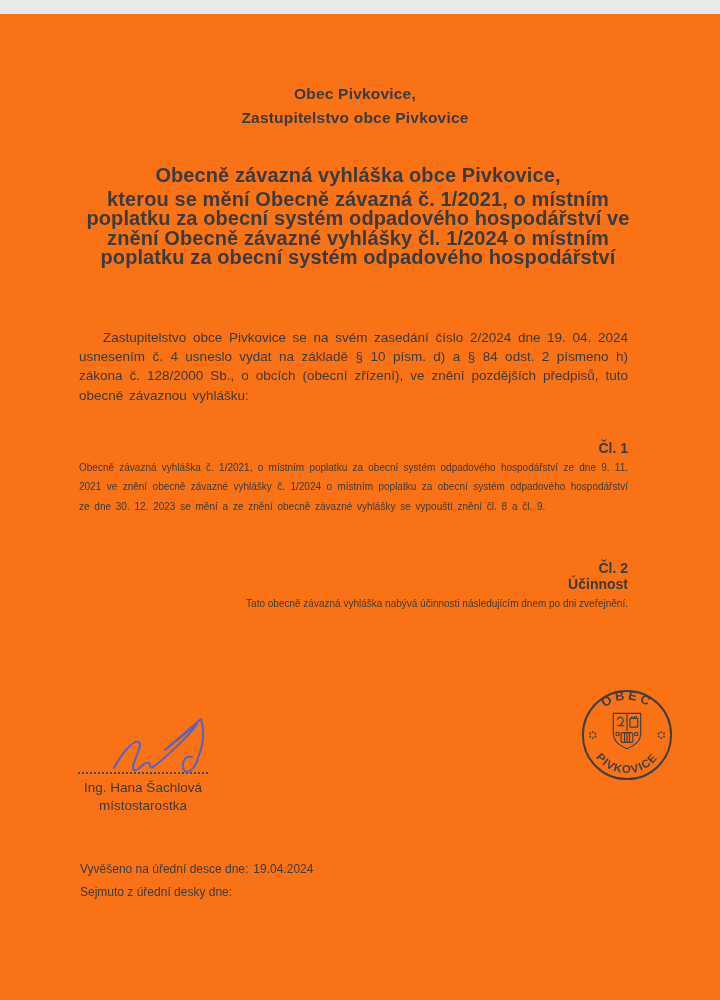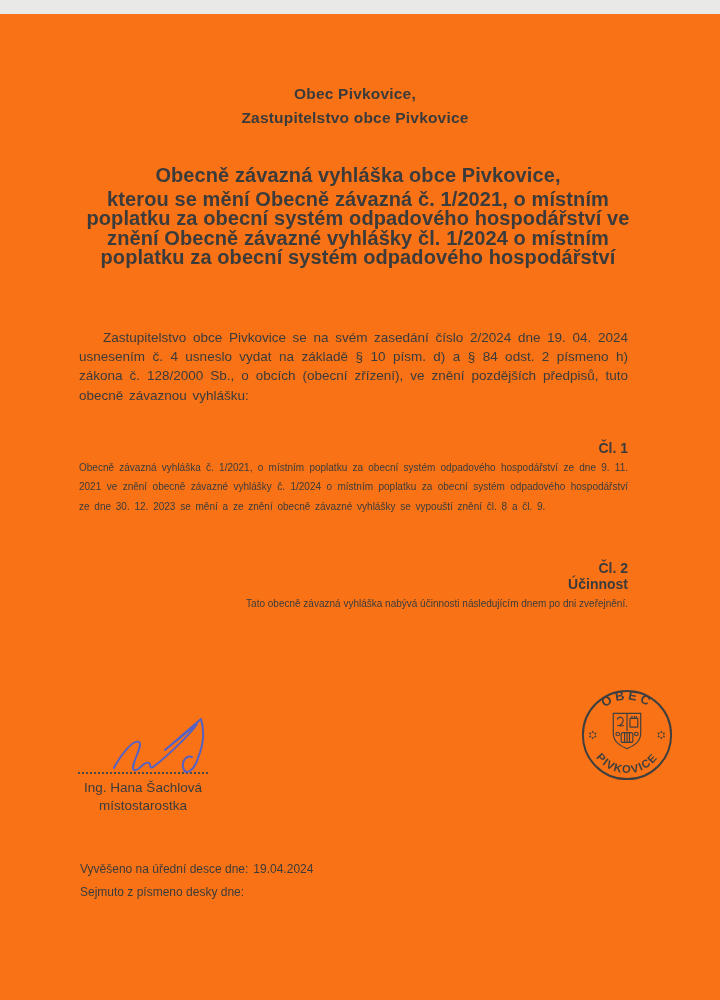--- a/index.html
+++ b/index.html
@@ -130,17 +130,17 @@
         <line x1="52.5" y1="47.5" x2="52.5" y2="57.5"></line>
       </g>
     </svg>
   </div>
 
   <div class="footer">
     <div class="line">
       <span>Vyvěšeno na úřední desce dne:</span><span class="val">19.04.2024</span>
     </div>
     <div class="line">
-      <span>Sejmuto z písmeno desky dne:</span>
+      <span>Sejmuto z úřední desky dne:</span>
     </div>
   </div>
 
 </div>
 
 </body></html>

